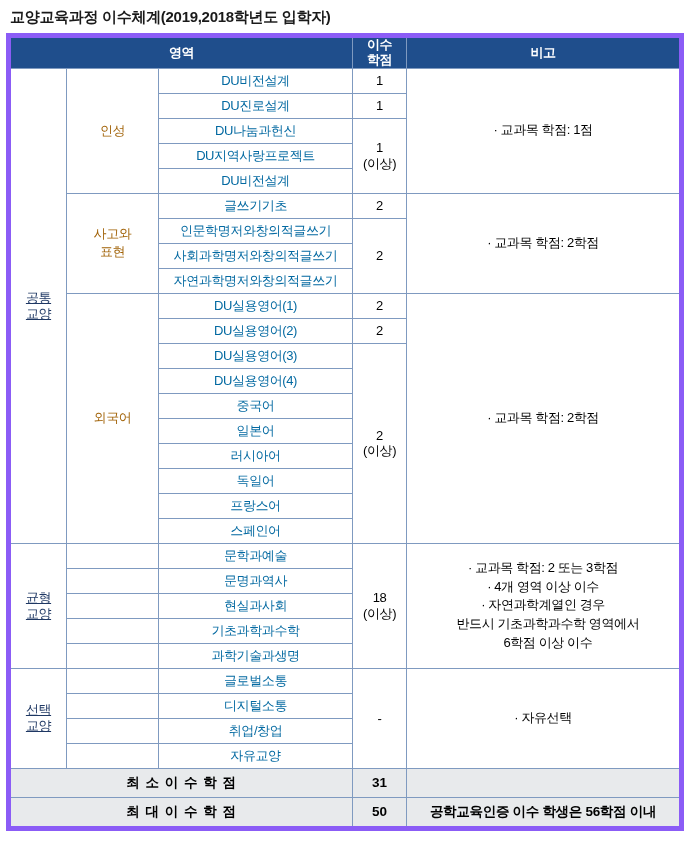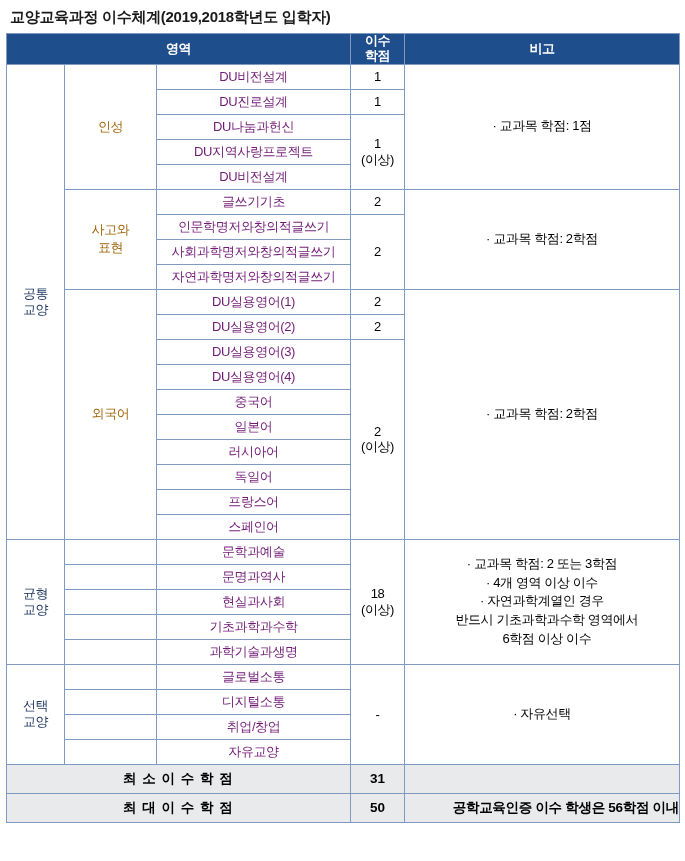--- a/index.html
+++ b/index.html
@@ -25,21 +25,21 @@
     font-size: 15px;
     font-weight: bold;
     color: #1a1a1a;
     padding: 2px 0 6px 4px;
     letter-spacing: -0.3px;
   }
   table.curr {
     border-collapse: collapse;
     width: 673px;
     table-layout: fixed;
-    border: 1px solid #8b5cf6;
+    border: 5px solid #8b5cf6;
   }
   table.curr td, table.curr th {
     border: 1px solid #7f9ac0;
     font-size: 13px;
     padding: 0;
     text-align: center;
     vertical-align: middle;
     height: 24px;
     letter-spacing: -0.4px;
   }
@@ -55,29 +55,30 @@
     line-height: 1.15;
     font-size: 12.5px;
   }
   
   td.group {
     font-weight: normal;
     font-size: 13px;
     color: #1f3864;
     background: #ffffff;
     line-height: 1.25;
+    text-decoration: underline;
   }
   td.area {
     font-size: 13px;
     color: #a16207;
   }
   td.course {
     text-align: center;
     font-size: 13px;
-    color: #701a75;
+    color: #0369a1;
   }
   td.credit {
     font-size: 13px;
     line-height: 1.2;
   }
   td.note {
     text-align: left;
     padding: 4px 8px;
     font-size: 13px;
     line-height: 1.45;
@@ -92,21 +93,21 @@
     font-weight: bold;
     height: 28px;
     font-size: 13.5px;
     letter-spacing: 1px;
     margin-left: 8px;
   }
   tr.total td.credit {
     letter-spacing: 0;
   }
   tr.total td.note {
-    text-align: right;
+    text-align: center;
     letter-spacing: -0.3px;
   }
 </style>
 </head>
 <body>
 
 <div id="page">
 
   <div class="doc-title">교양교육과정 이수체계(2019,2018학년도 입학자)</div>
 

